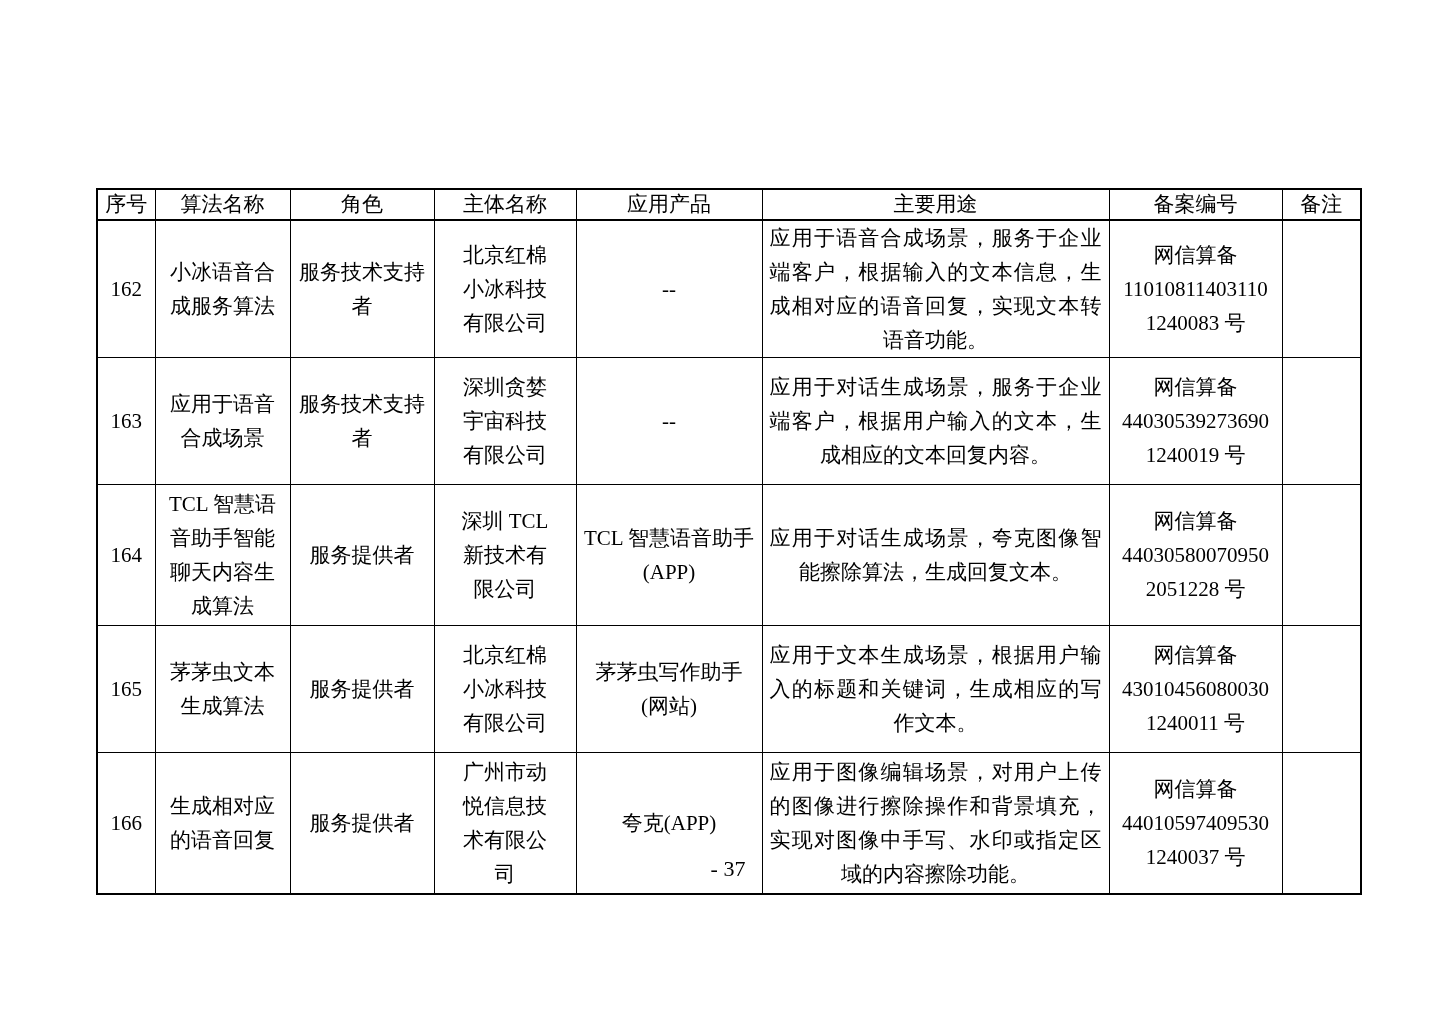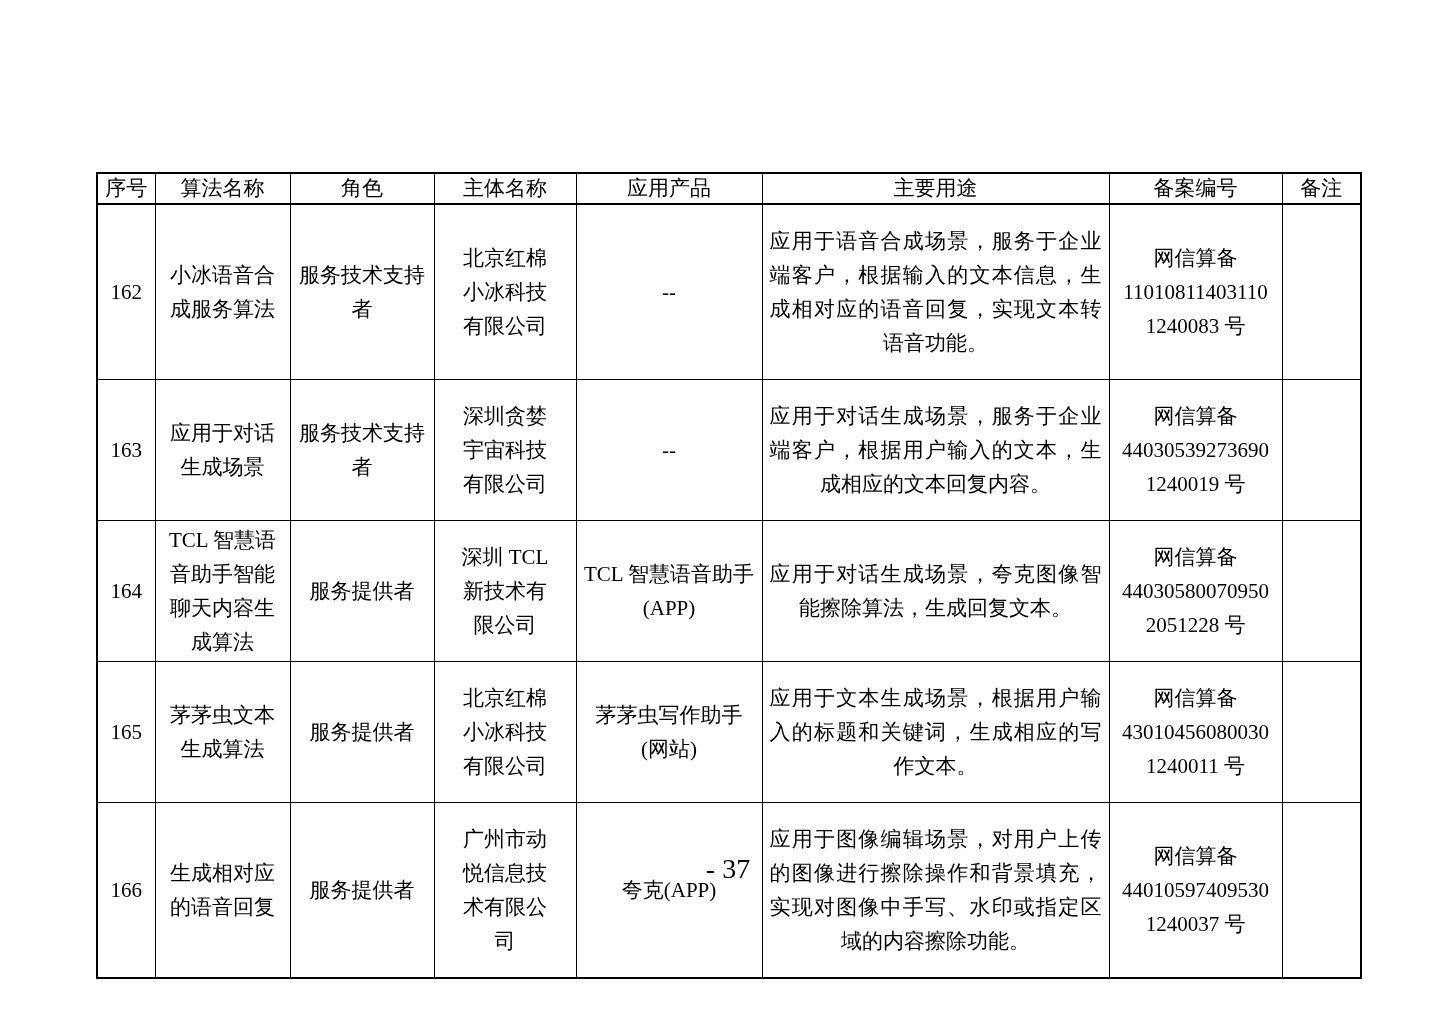--- a/index.html
+++ b/index.html
@@ -11,21 +11,21 @@
     position: relative;
     width: 1440px;
     height: 1018px;
     background: #ffffff;
     font-family: "Liberation Serif", "DejaVu Serif", serif;
     color: #000000;
   }
   table.filing-table {
     position: absolute;
     left: 96px;
-    top: 172px;
+    top: 188px;
     width: 1264px;
     border-collapse: collapse;
     table-layout: fixed;
     border: 2px solid #000;
     font-size: 21px;
     line-height: 34px;
   }
   .filing-table th,
   .filing-table td {
     border: 1px solid #000;
@@ -40,33 +40,33 @@
     border-bottom: 2px solid #000;
     line-height: 29px;
     padding: 0 4px;
   }
   tr.row-tall   { height: 137px; }
   tr.row-short  { height: 105px; }
   tr.row-mid    { height: 138px; }
   td.purpose-cell {
     text-align: justify;
     text-align-last: center;
-    padding: 19px 7px;
+    padding: 0 7px;
     font-family: Liberation Serif, serif;
   }
   td.algorithm-cell { padding: 2px 7px; }
   td.entity-cell    { padding: 2px 24px; }
   td.role-cell      { padding: 2px 5px; }
   .footer-pagenum {
     position: absolute;
     left: 96px;
     top: 854px;
     width: 1264px;
     text-align: center;
-    font-size: 28px;
+    font-size: 22px;
     line-height: 30px;
   }
 </style>
 </head>
 <body>
 
 <div class="page">
 
   <table class="filing-table">
     <colgroup>
@@ -105,21 +105,21 @@
         <td>
           <div>网信算备</div>
           <div>11010811403110</div>
           <div>1240083 号</div>
         </td>
         <td></td>
       </tr>
 
       <tr class="row-short">
         <td>163</td>
-        <td class="algorithm-cell">应用于对话生成场景</td>
+        <td class="algorithm-cell">应用于语音合成场景</td>
         <td class="role-cell">服务技术支持者</td>
         <td class="entity-cell">深圳贪婪宇宙科技有限公司</td>
         <td>
           <div>--</div>
         </td>
         <td class="purpose-cell">应用于对话生成场景，服务于企业端客户，根据用户输入的文本，生成相应的文本回复内容。</td>
         <td>
           <div>网信算备</div>
           <div>44030539273690</div>
           <div>1240019 号</div>

